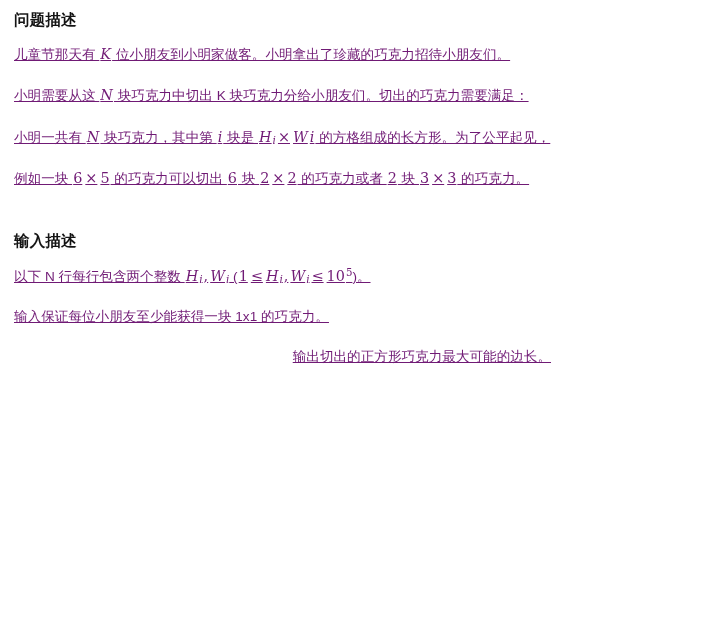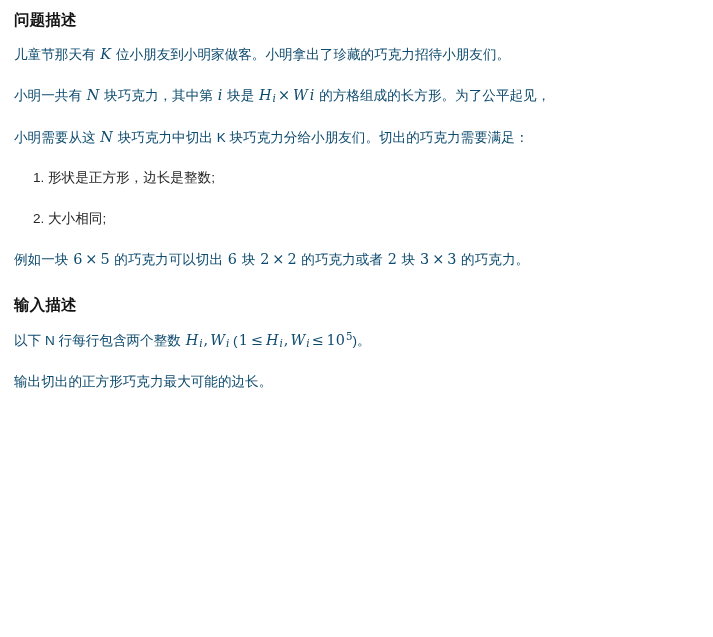--- a/index.html
+++ b/index.html
@@ -20,30 +20,32 @@
     padding: 10px 14px 8px 14px;
   }
   h2.section-title {
     font-size: 15.5px;
     font-weight: bold;
     margin: 0 0 14px 0;
     letter-spacing: 0.2px;
     color: #141414;
   }
   h2.section-title.spaced {
-    margin-top: 26px;
+    margin-top: 42px;
   }
   p.para {
     margin: 0 0 22px 0;
     line-height: 1.35;
     font-size: 13.6px;
-    color: #0c4a6e;
+    color: #701a75;
+    text-decoration: underline;
   }
   p.para.tight {
     margin-bottom: 28px;
+    text-align: right;
   }
   ol.conditions {
     margin: 0 0 10px 0;
     padding-left: 34px;
     list-style-type: decimal;
   }
   ol.conditions li {
     margin: 0 0 22px 0;
     line-height: 1.35;
     font-size: 13.6px;
@@ -84,30 +86,27 @@
   }
 </style>
 </head>
 <body>
 
 <div class="page">
 
   <h2 class="section-title">问题描述</h2>
 
   <p class="para">儿童节那天有 <span class="m">K</span> 位小朋友到小明家做客。小明拿出了珍藏的巧克力招待小朋友们。</p>
+  <p class="para">小明需要从这 <span class="m">N</span> 块巧克力中切出 K 块巧克力分给小朋友们。切出的巧克力需要满足：</p>
   <p class="para">小明一共有 <span class="m">N</span> 块巧克力，其中第 <span class="m">i</span> 块是 <span class="m">H</span><span class="sub">i</span><span class="mop">×</span><span class="m">W</span><span class="m">i</span> 的方格组成的长方形。为了公平起见，</p>
-  <p class="para">小明需要从这 <span class="m">N</span> 块巧克力中切出 K 块巧克力分给小朋友们。切出的巧克力需要满足：</p>
 
-  <ol class="conditions">
-    <li>形状是正方形，边长是整数;</li>
-    <li>大小相同;</li>
-  </ol>
 
   <p class="para">例如一块 <span class="mu">6</span><span class="mop">×</span><span class="mu">5</span> 的巧克力可以切出 <span class="mu">6</span> 块 <span class="mu">2</span><span class="mop">×</span><span class="mu">2</span> 的巧克力或者 <span class="mu">2</span> 块 <span class="mu">3</span><span class="mop">×</span><span class="mu">3</span> 的巧克力。</p>
 
   <h2 class="section-title spaced">输入描述</h2>
 
   <p class="para">以下 N 行每行包含两个整数 <span class="m">H</span><span class="sub">i</span><span class="mu">,</span><span class="m">W</span><span class="sub">i</span> (<span class="mu">1</span><span class="mop">≤</span><span class="m">H</span><span class="sub">i</span><span class="mu">,</span><span class="m">W</span><span class="sub">i</span><span class="mop">≤</span><span class="mu">10</span><span class="sup">5</span>)。</p>
+  <p class="para">输入保证每位小朋友至少能获得一块 1x1 的巧克力。</p>
 
 
   <p class="para tight">输出切出的正方形巧克力最大可能的边长。</p>
 
 </div>
 
 </body></html>

